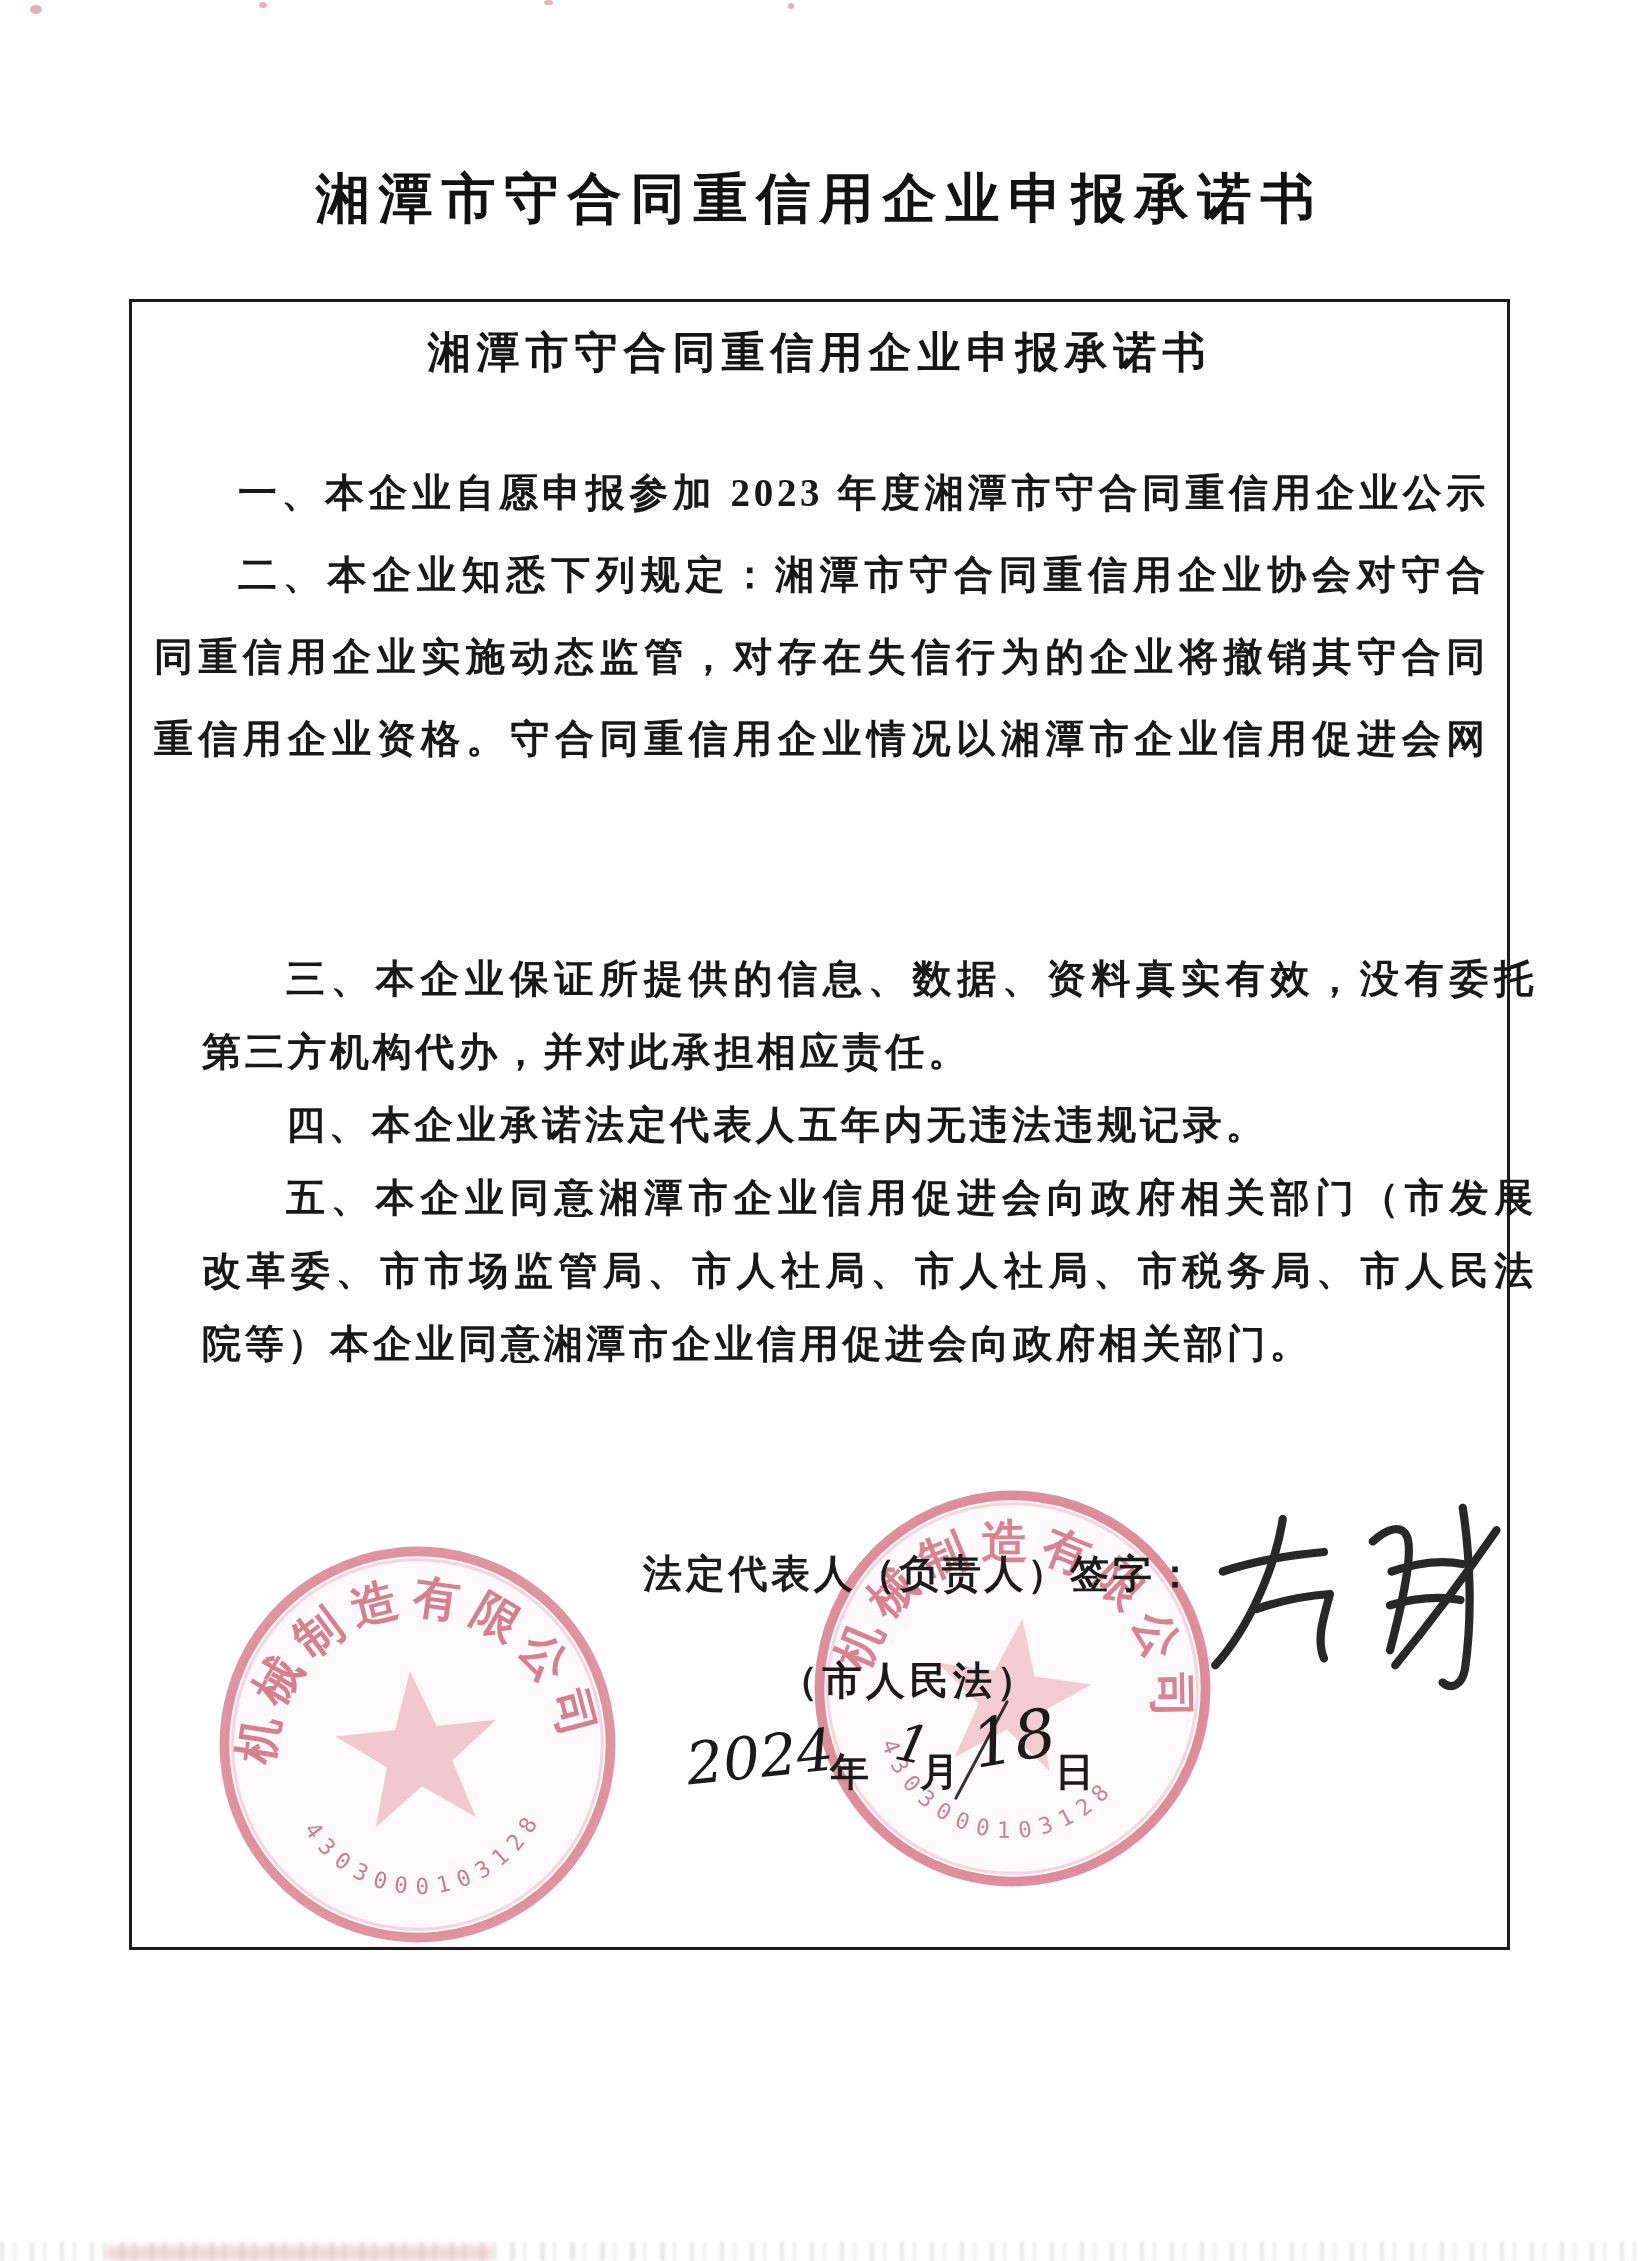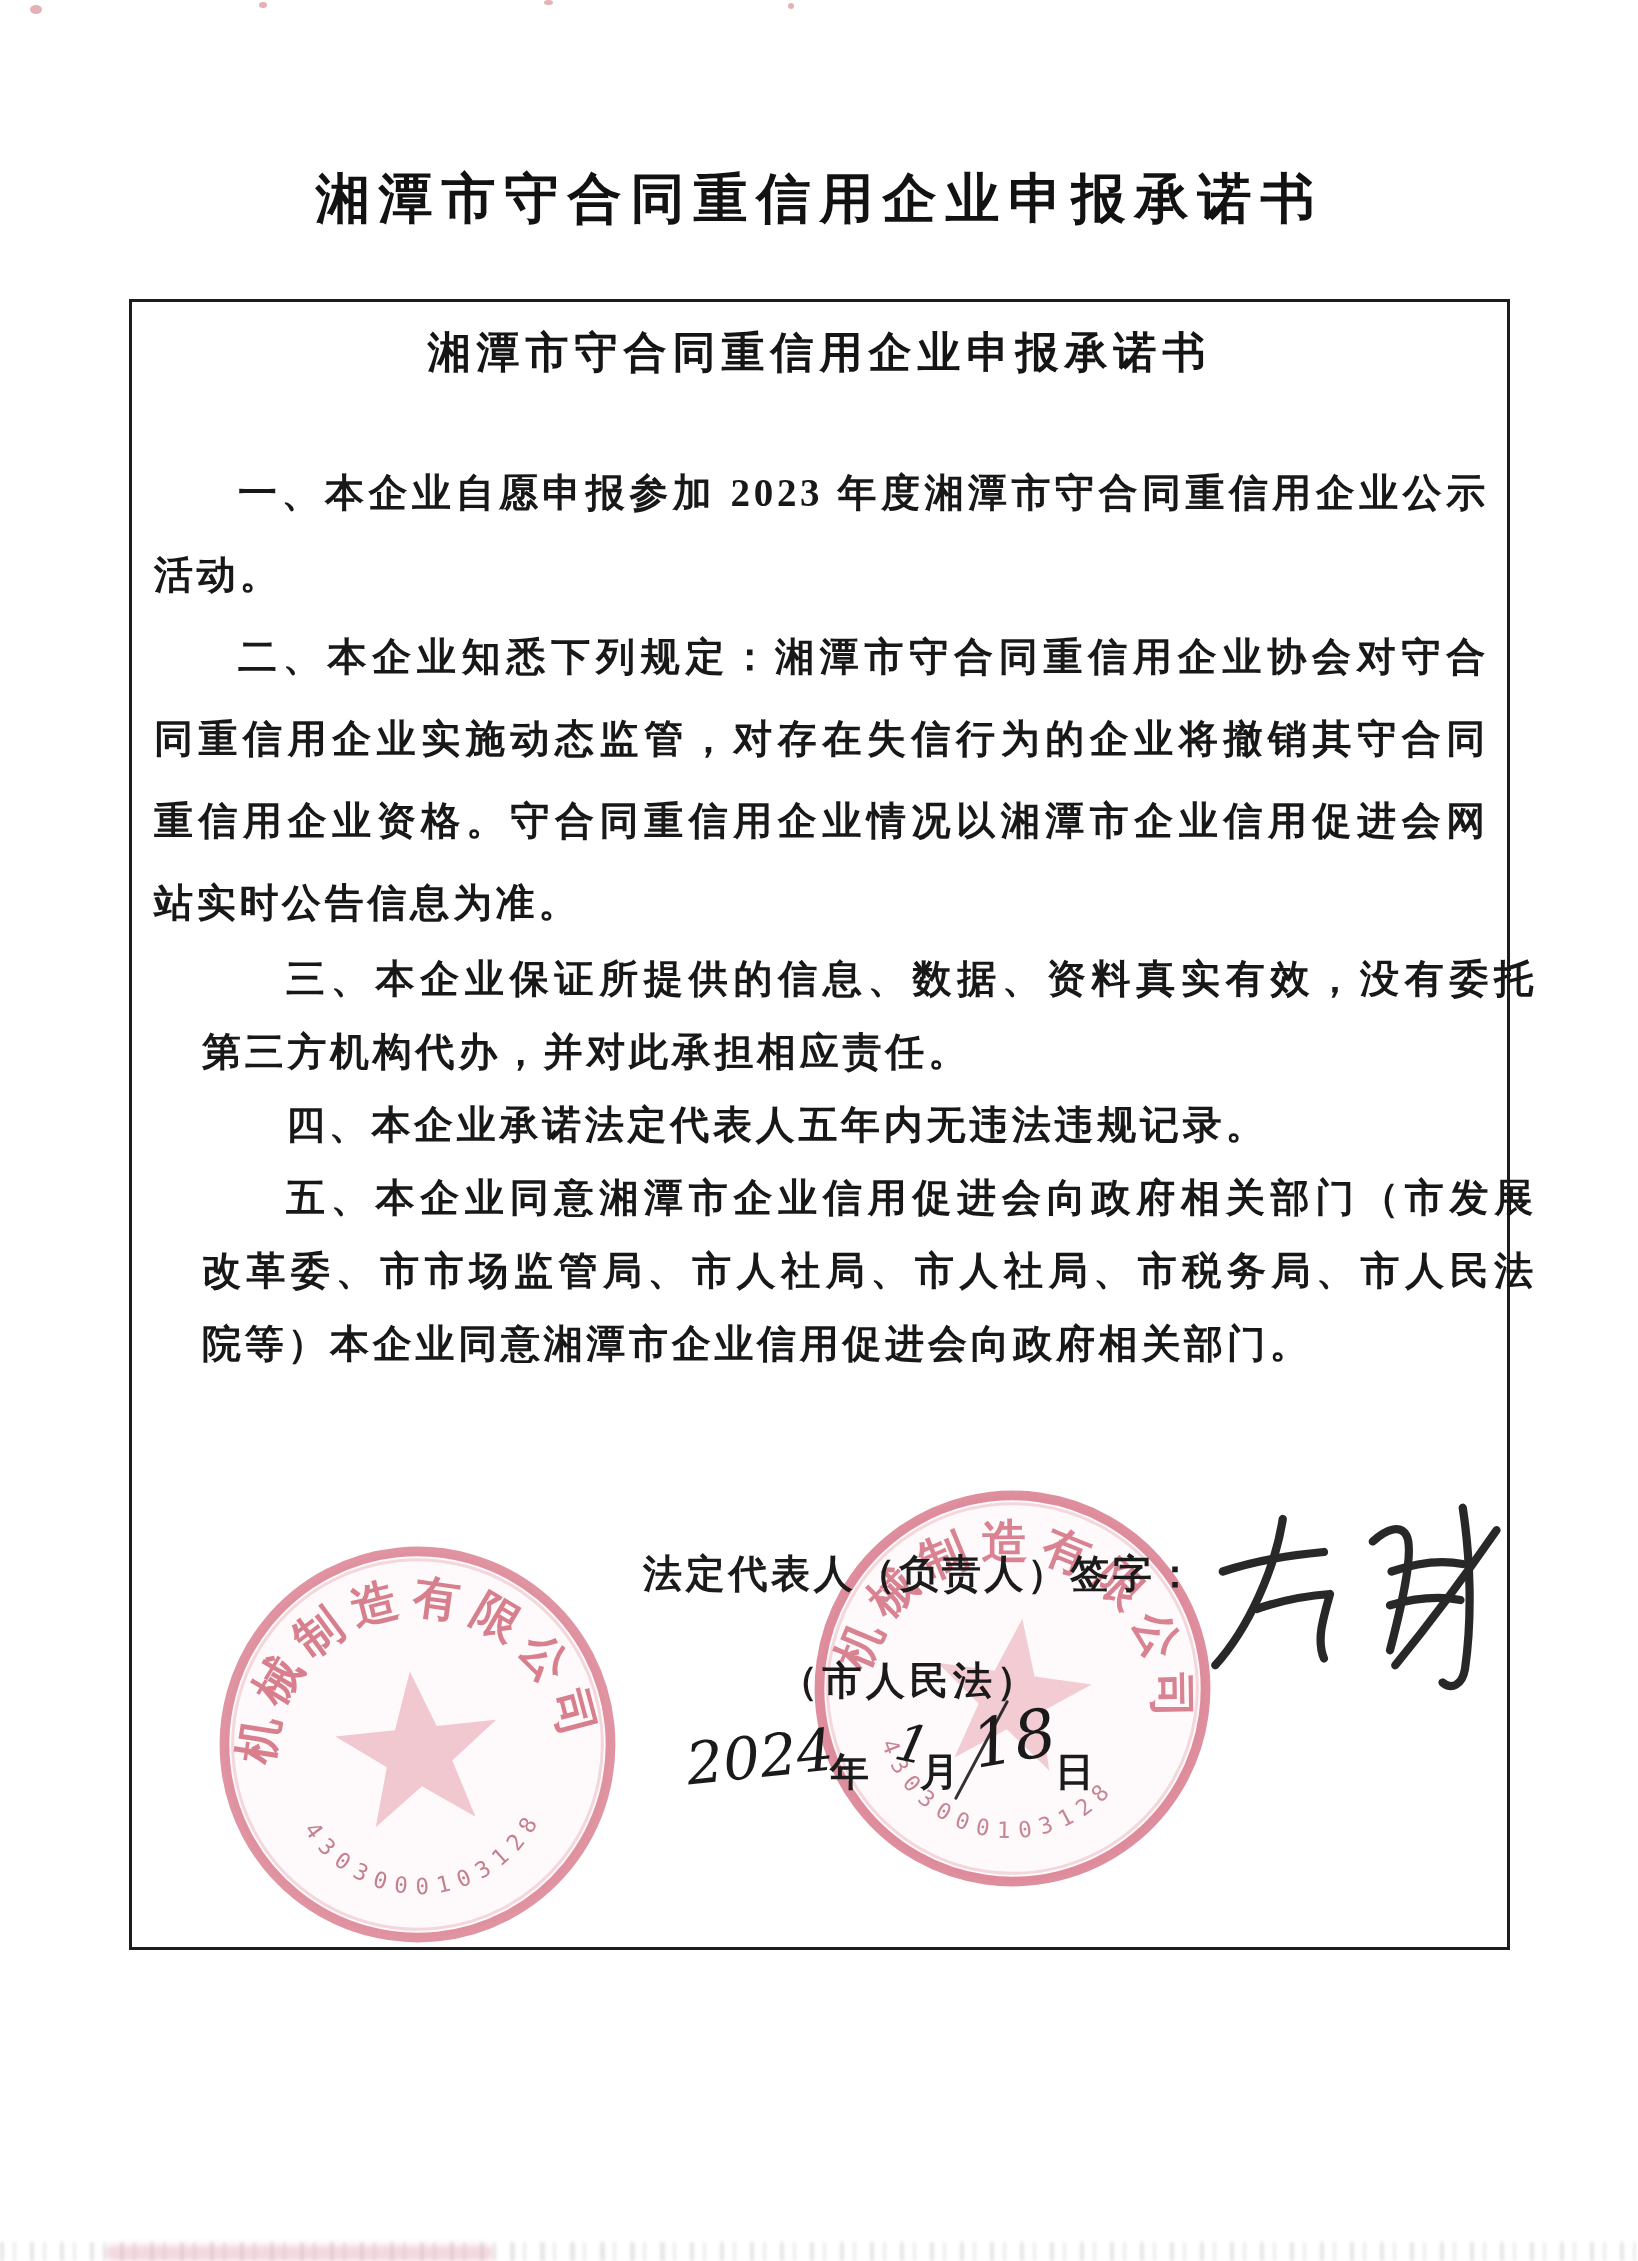--- a/index.html
+++ b/index.html
@@ -84,25 +84,23 @@
 <div class="bottom-smudge"></div>
 
 <div class="main-title">湘潭市守合同重信用企业申报承诺书</div>
 
 <div class="doc-box"></div>
 
 <div class="inner-title">湘潭市守合同重信用企业申报承诺书</div>
 
 <div class="bodytext group-a">
   <div class="line ind fill">一、本企业自愿申报参加 2023 年度湘潭市守合同重信用企业公示</div>
-  <div class="line">活动。</div>
   <div class="line ind fill">二、本企业知悉下列规定：湘潭市守合同重信用企业协会对守合</div>
   <div class="line fill">同重信用企业实施动态监管，对存在失信行为的企业将撤销其守合同</div>
   <div class="line fill">重信用企业资格。守合同重信用企业情况以湘潭市企业信用促进会网</div>
-  <div class="line">站实时公告信息为准。</div>
 </div>
 
 <div class="bodytext group-b">
   <div class="line ind fill">三、本企业保证所提供的信息、数据、资料真实有效，没有委托</div>
   <div class="line">第三方机构代办，并对此承担相应责任。</div>
   <div class="line ind">四、本企业承诺法定代表人五年内无违法违规记录。</div>
   <div class="line ind fill">五、本企业同意湘潭市企业信用促进会向政府相关部门（市发展</div>
   <div class="line fill">改革委、市市场监管局、市人社局、市人社局、市税务局、市人民法</div>
   <div class="line">院等）本企业同意湘潭市企业信用促进会向政府相关部门。</div>
 </div>

